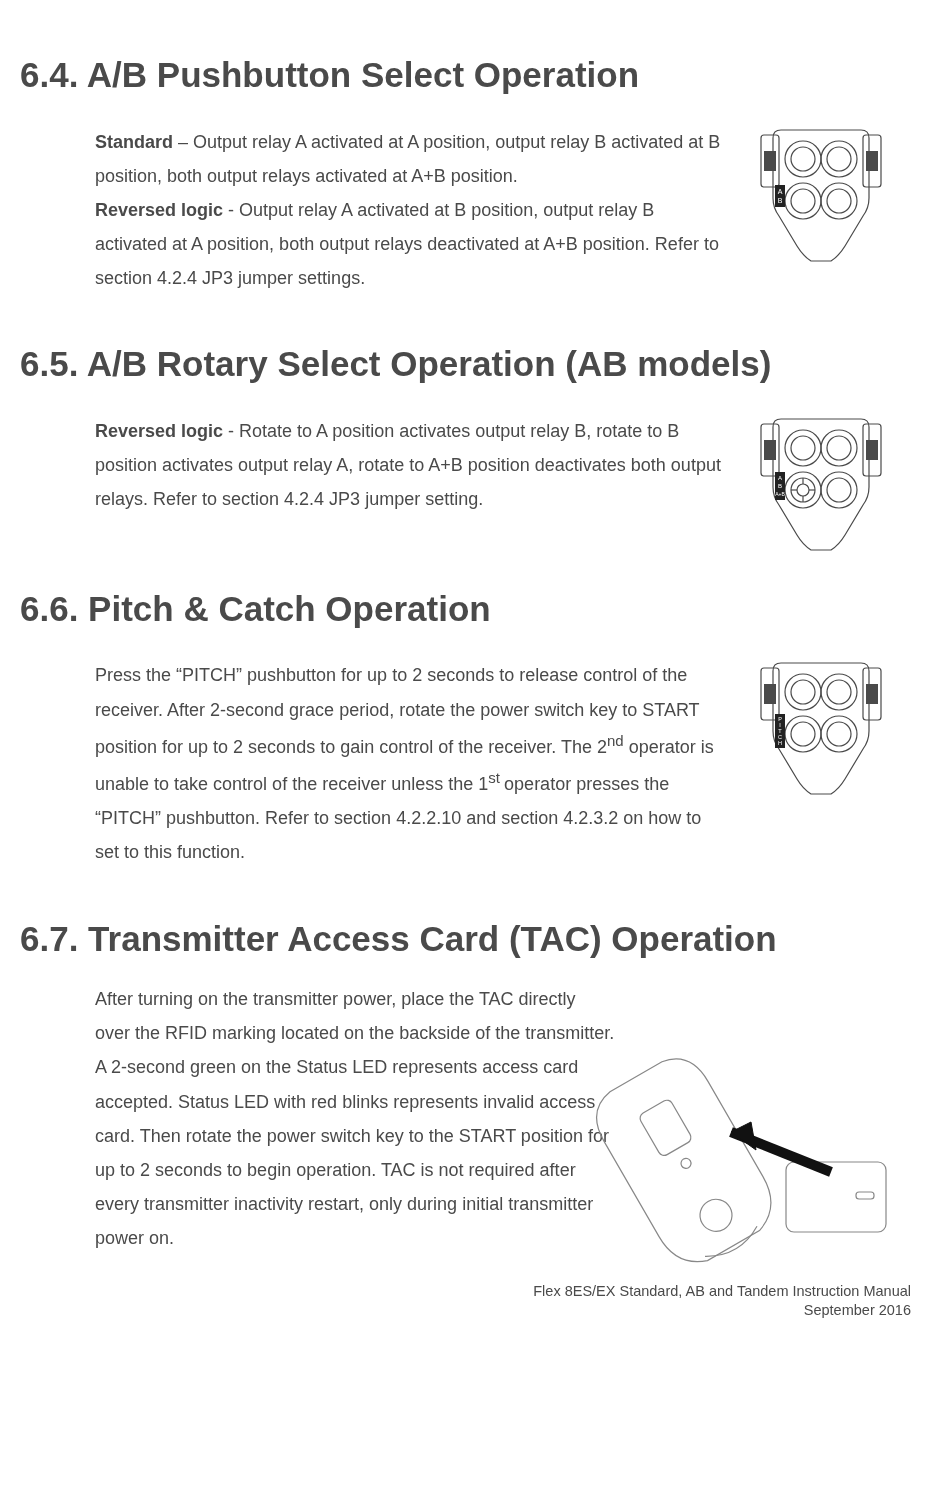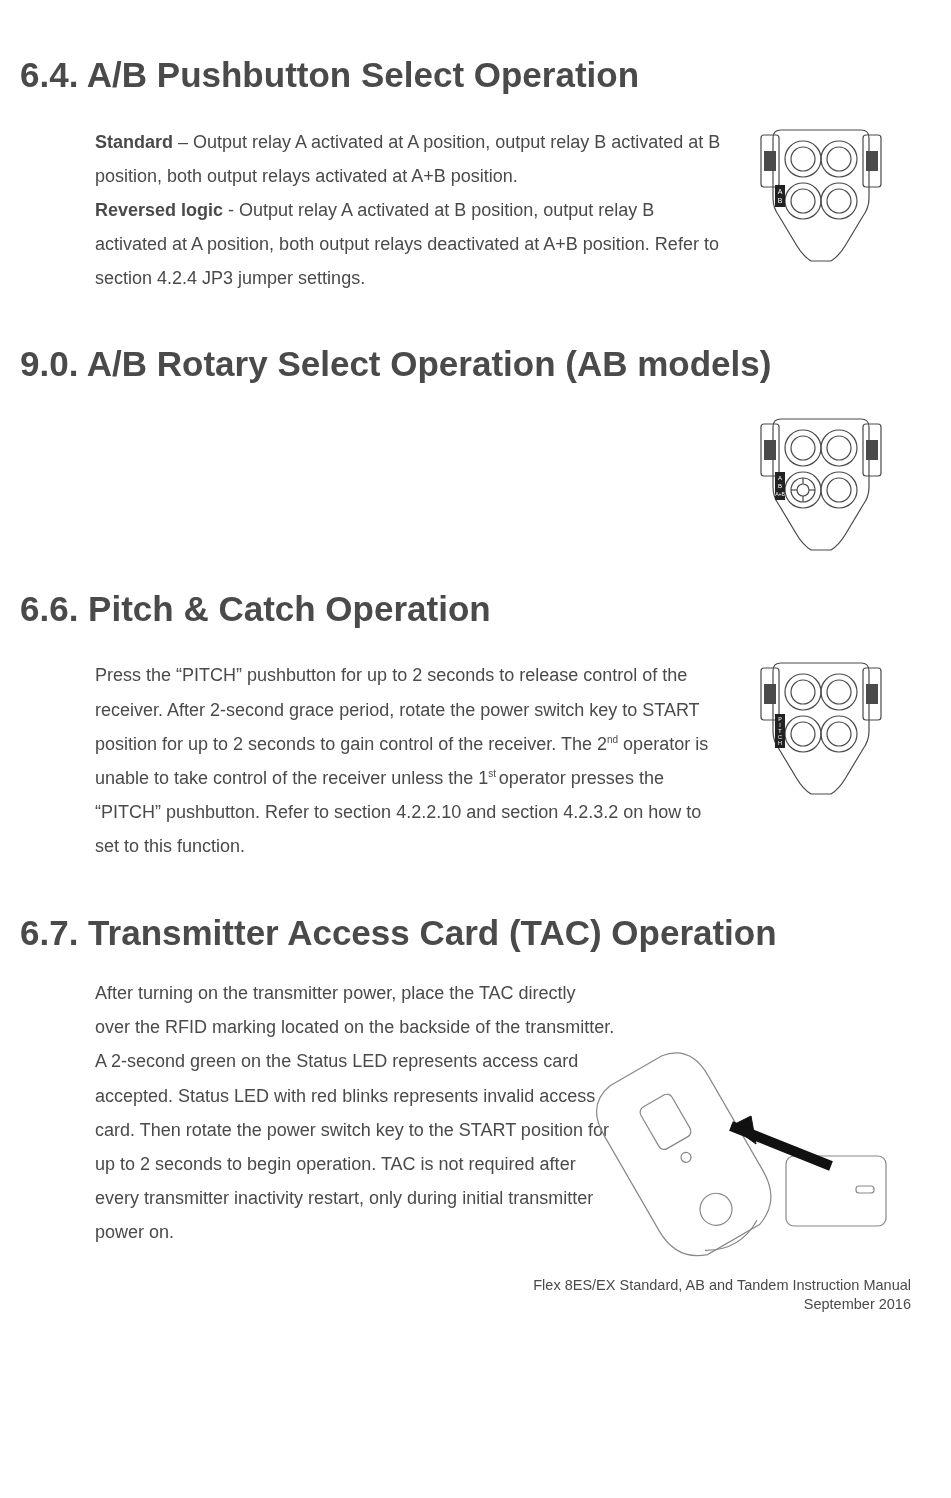--- a/index.html
+++ b/index.html
@@ -31,21 +31,21 @@
     flex: 1;
   }
   .fig-col {
     flex: 0 0 auto;
     padding-top: 6px;
   }
   .fig-col svg {
     display: block;
   }
   .bold-run { font-weight: bold; }
-  .sup { font-size: 10px; vertical-align: super; }
+  .sup { font-size: 15px; vertical-align: super; }
   .footer {
     text-align: right;
     font-size: 14.5px;
     margin-top: 26px;
     line-height: 1.35;
     color: #4a4a4a;
     position: relative;
     z-index: 2;
   }
   p { margin: 6px 0 14px 0; }
@@ -86,24 +86,27 @@
             <circle cx="98" cy="76" r="12"></circle>
           <rect x="34" y="60" width="10" height="22" fill="#222" stroke="none"></rect>
         </g>
         <text x="39" y="69" font-size="7" fill="#fff" text-anchor="middle">A</text>
         <text x="39" y="78" font-size="7" fill="#fff" text-anchor="middle">B</text>
       </svg>
     </div>
   </div>
 </div>
 
-<h2>9.0. A/B Rotary Select Operation (AB models)</h2>
+<h2>6.5. A/B Rotary Select Operation (AB models)</h2>
 <div class="section-body">
   <div class="with-figure">
     <div class="text-col">
+      <p>
+        <span class="bold-run">Reversed logic</span><span> - Rotate to A position activates output relay B, rotate to B position activates output relay A, rotate to A+B position deactivates both output relays.  Refer to section 4.2.4 JP3 jumper setting.</span>
+      </p>
     </div>
     <div class="fig-col">
       <svg width="160" height="140" viewBox="0 0 160 140">
         <g fill="none" stroke="#4a4a4a" stroke-width="1.2">
           <path d="M40 5 h80 q8 0 8 8 v60 q0 10 -6 18 l-18 30 q-6 10 -14 15 h-20 q-8 -5 -14 -15 l-18 -30 q-6 -8 -6 -18 v-60 q0 -8 8 -8 z"></path>
           <rect x="20" y="10" width="18" height="52" rx="3"></rect>
           <rect x="122" y="10" width="18" height="52" rx="3"></rect>
           <rect x="23" y="26" width="12" height="20" fill="#4a4a4a" stroke="none"></rect>
           <rect x="125" y="26" width="12" height="20" fill="#4a4a4a" stroke="none"></rect>
           <circle cx="62" cy="34" r="18"></circle>

